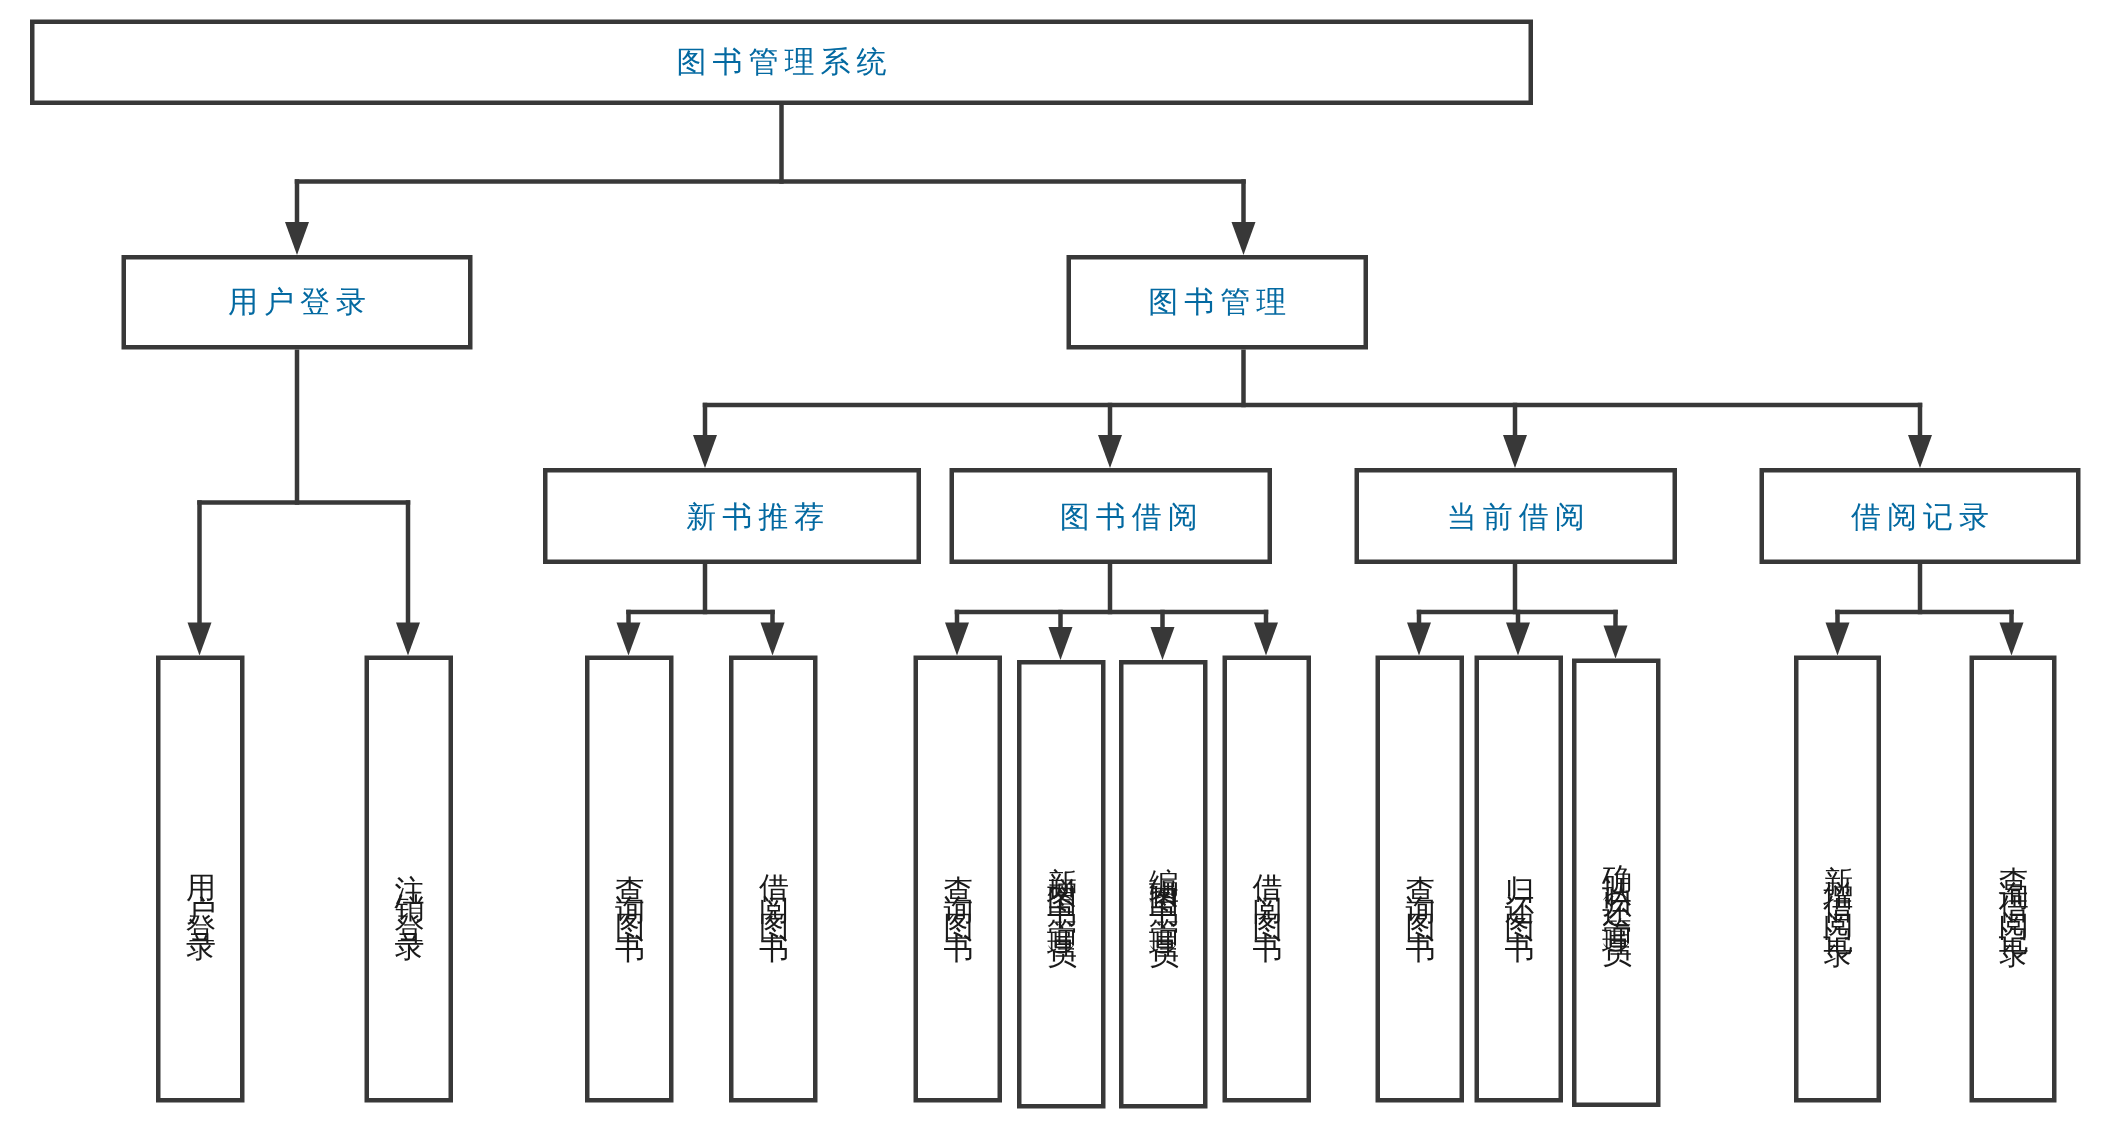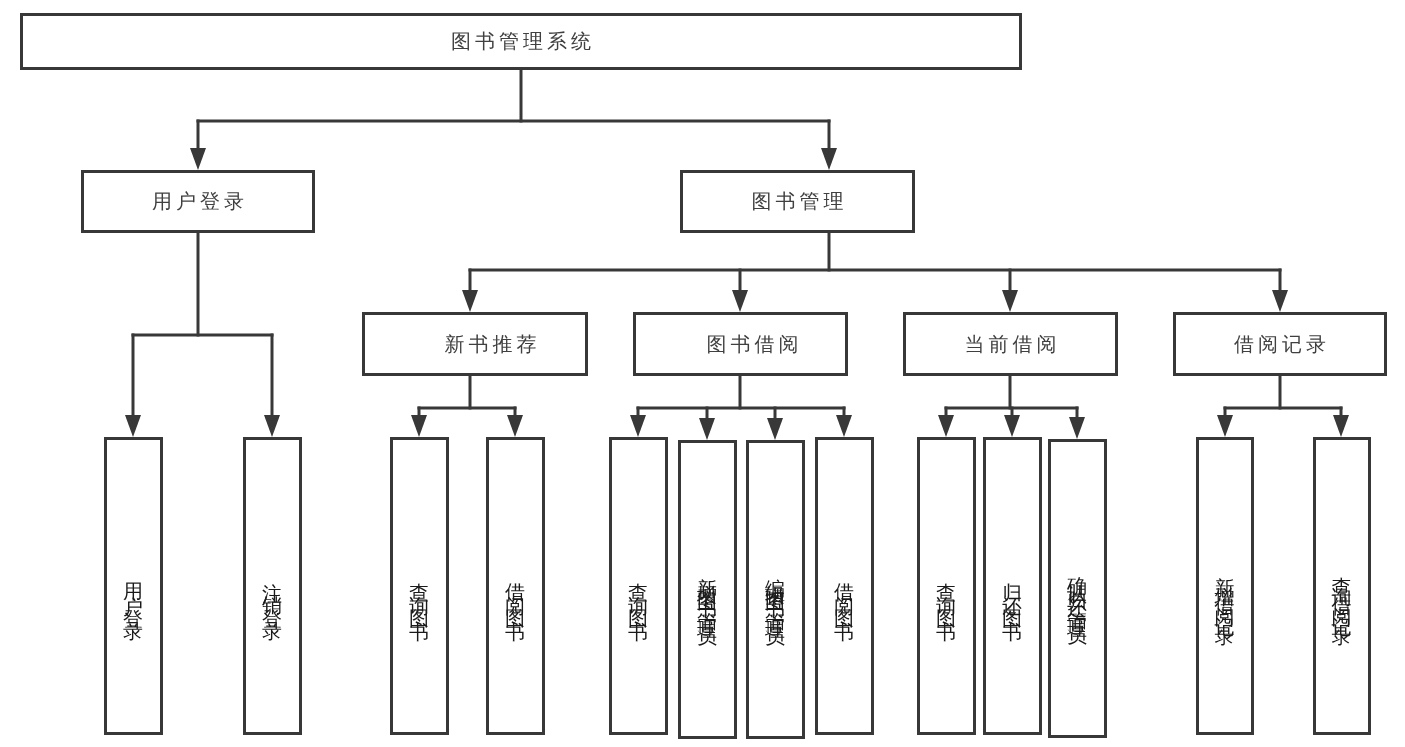--- a/index.html
+++ b/index.html
@@ -12,35 +12,35 @@
   }
   #connectors{position:absolute;left:0;top:0;width:1405px;height:747px;}
   .cl{stroke:#383838;stroke-width:3;fill:none;stroke-linecap:square;}
   .ah{fill:#383838;stroke:none;}
   .box{
     position:absolute;box-sizing:border-box;background:#ffffff;
     border:3px solid #383838;
     display:flex;align-items:center;justify-content:center;
   }
   .hlabel{
-    font-size:20px;color:#404040;letter-spacing:4px;padding-left:4px;
+    font-size:20px;color:#0369a1;letter-spacing:4px;padding-left:4px;
     white-space:nowrap;
   }
   .vlabel{
     writing-mode:vertical-rl;text-orientation:mixed;
     font-size:20px;color:#1a1a1a;line-height:1;
   }
   .ls4{letter-spacing:13px;padding-top:13px;}
   .ls6{letter-spacing:10px;padding-top:10px;}
   .ls9{letter-spacing:7px;padding-top:7px;}
   
   #b-root{left:20px;top:13px;width:1002px;height:57px;}
   #b-user{left:81px;top:170px;width:234px;height:63px;}
-  #b-mgmt{left:680px;top:170px;width:235px;height:63px;}
-  #b-nb{left:362px;top:312px;width:226px;height:64px;padding-left:31px;}
+  #b-mgmt{left:711px;top:170px;width:201px;height:63px;}
+  #b-nb{left:362px;top:312px;width:252px;height:64px;padding-left:31px;}
   #b-bb{left:633px;top:312px;width:215px;height:64px;padding-left:24px;}
   #b-cb{left:903px;top:312px;width:215px;height:64px;}
   #b-br{left:1173px;top:312px;width:214px;height:64px;}
   
   .leaf{top:437px;width:59px;height:298px;}
   #f-user{left:104px;}
   #f-logout{left:243px;}
   #f-nbq{left:390px;}
   #f-nbb{left:486px;}
   #f-bbq{left:609px;}

